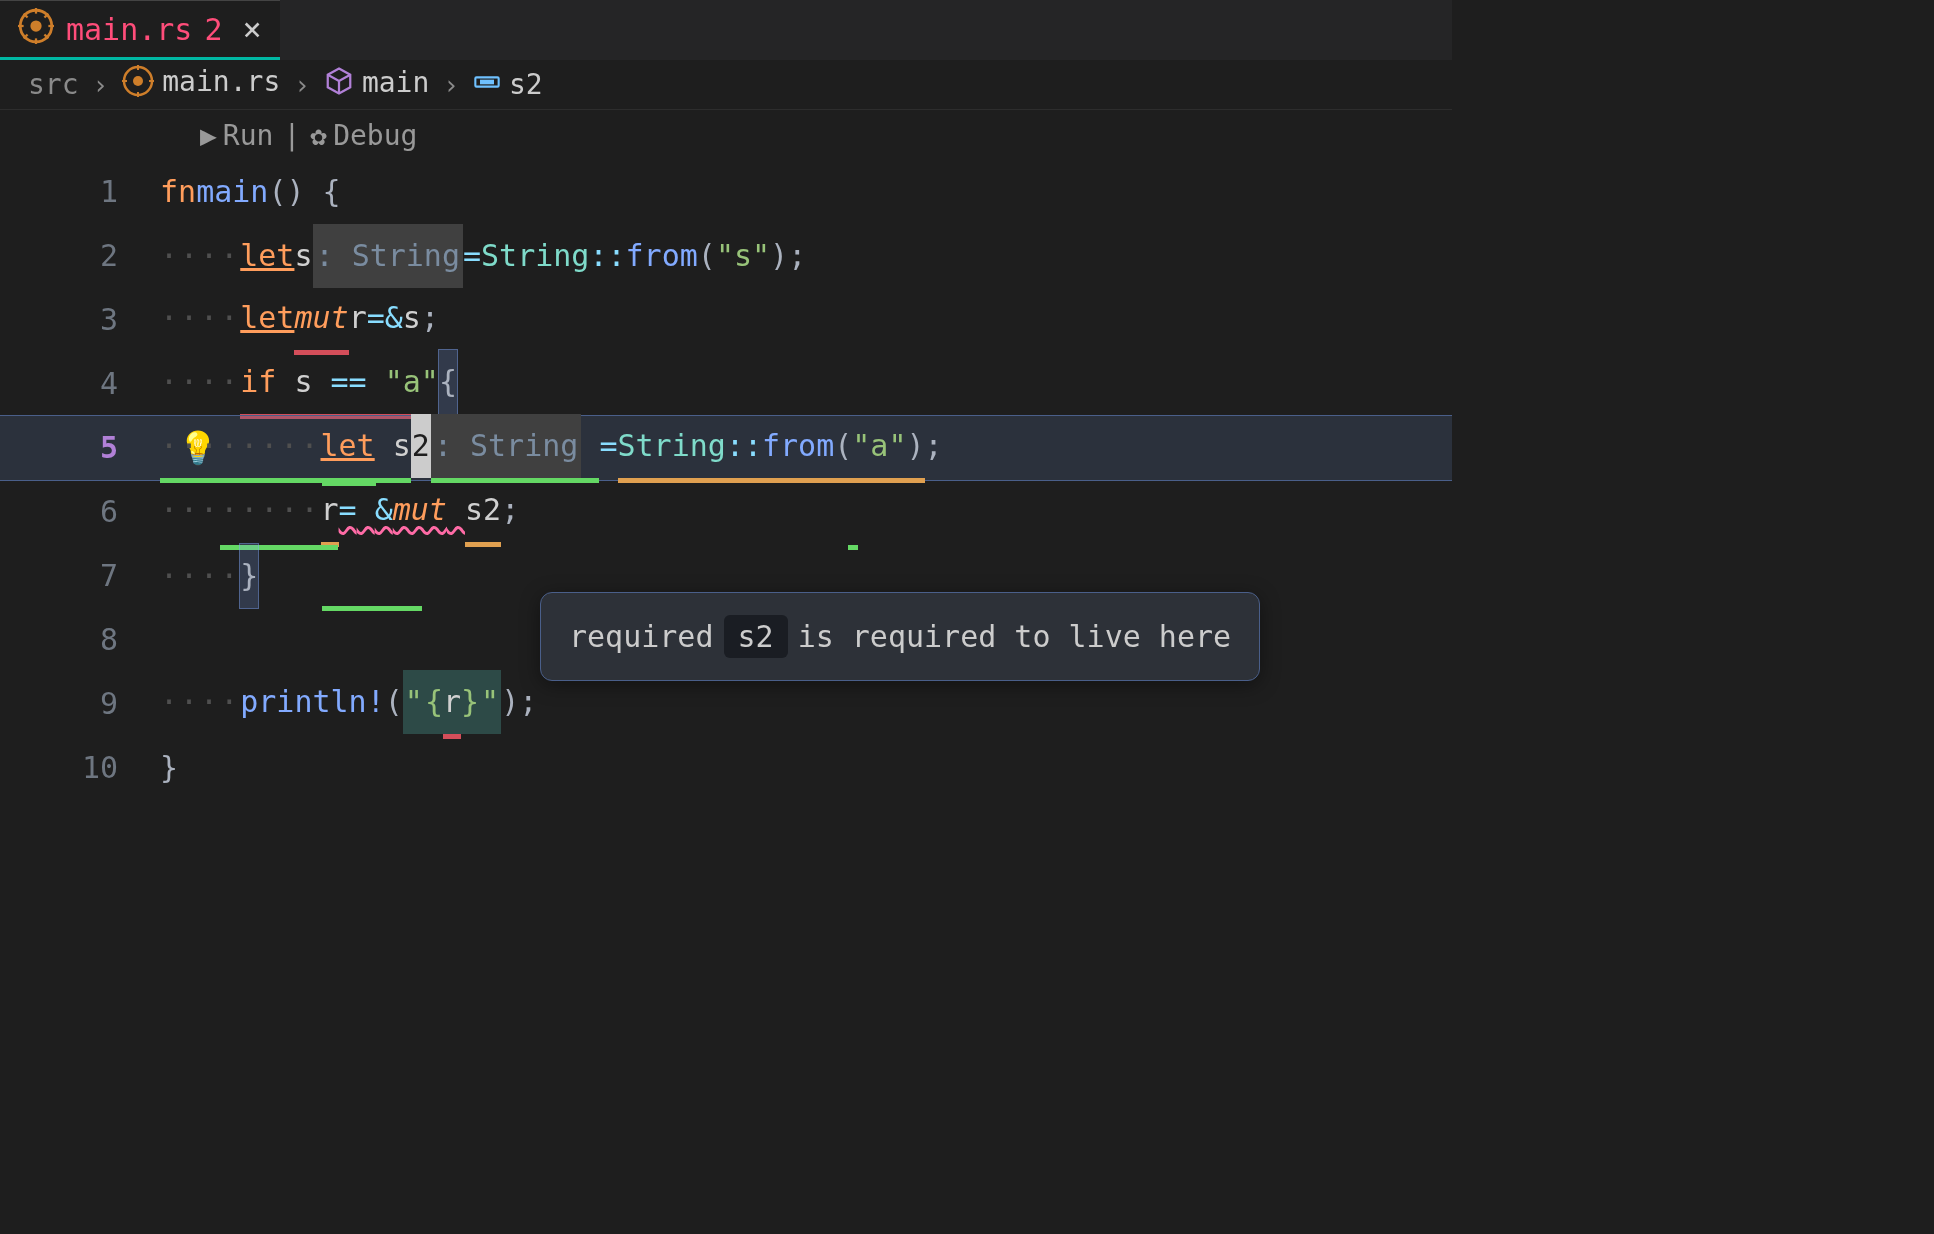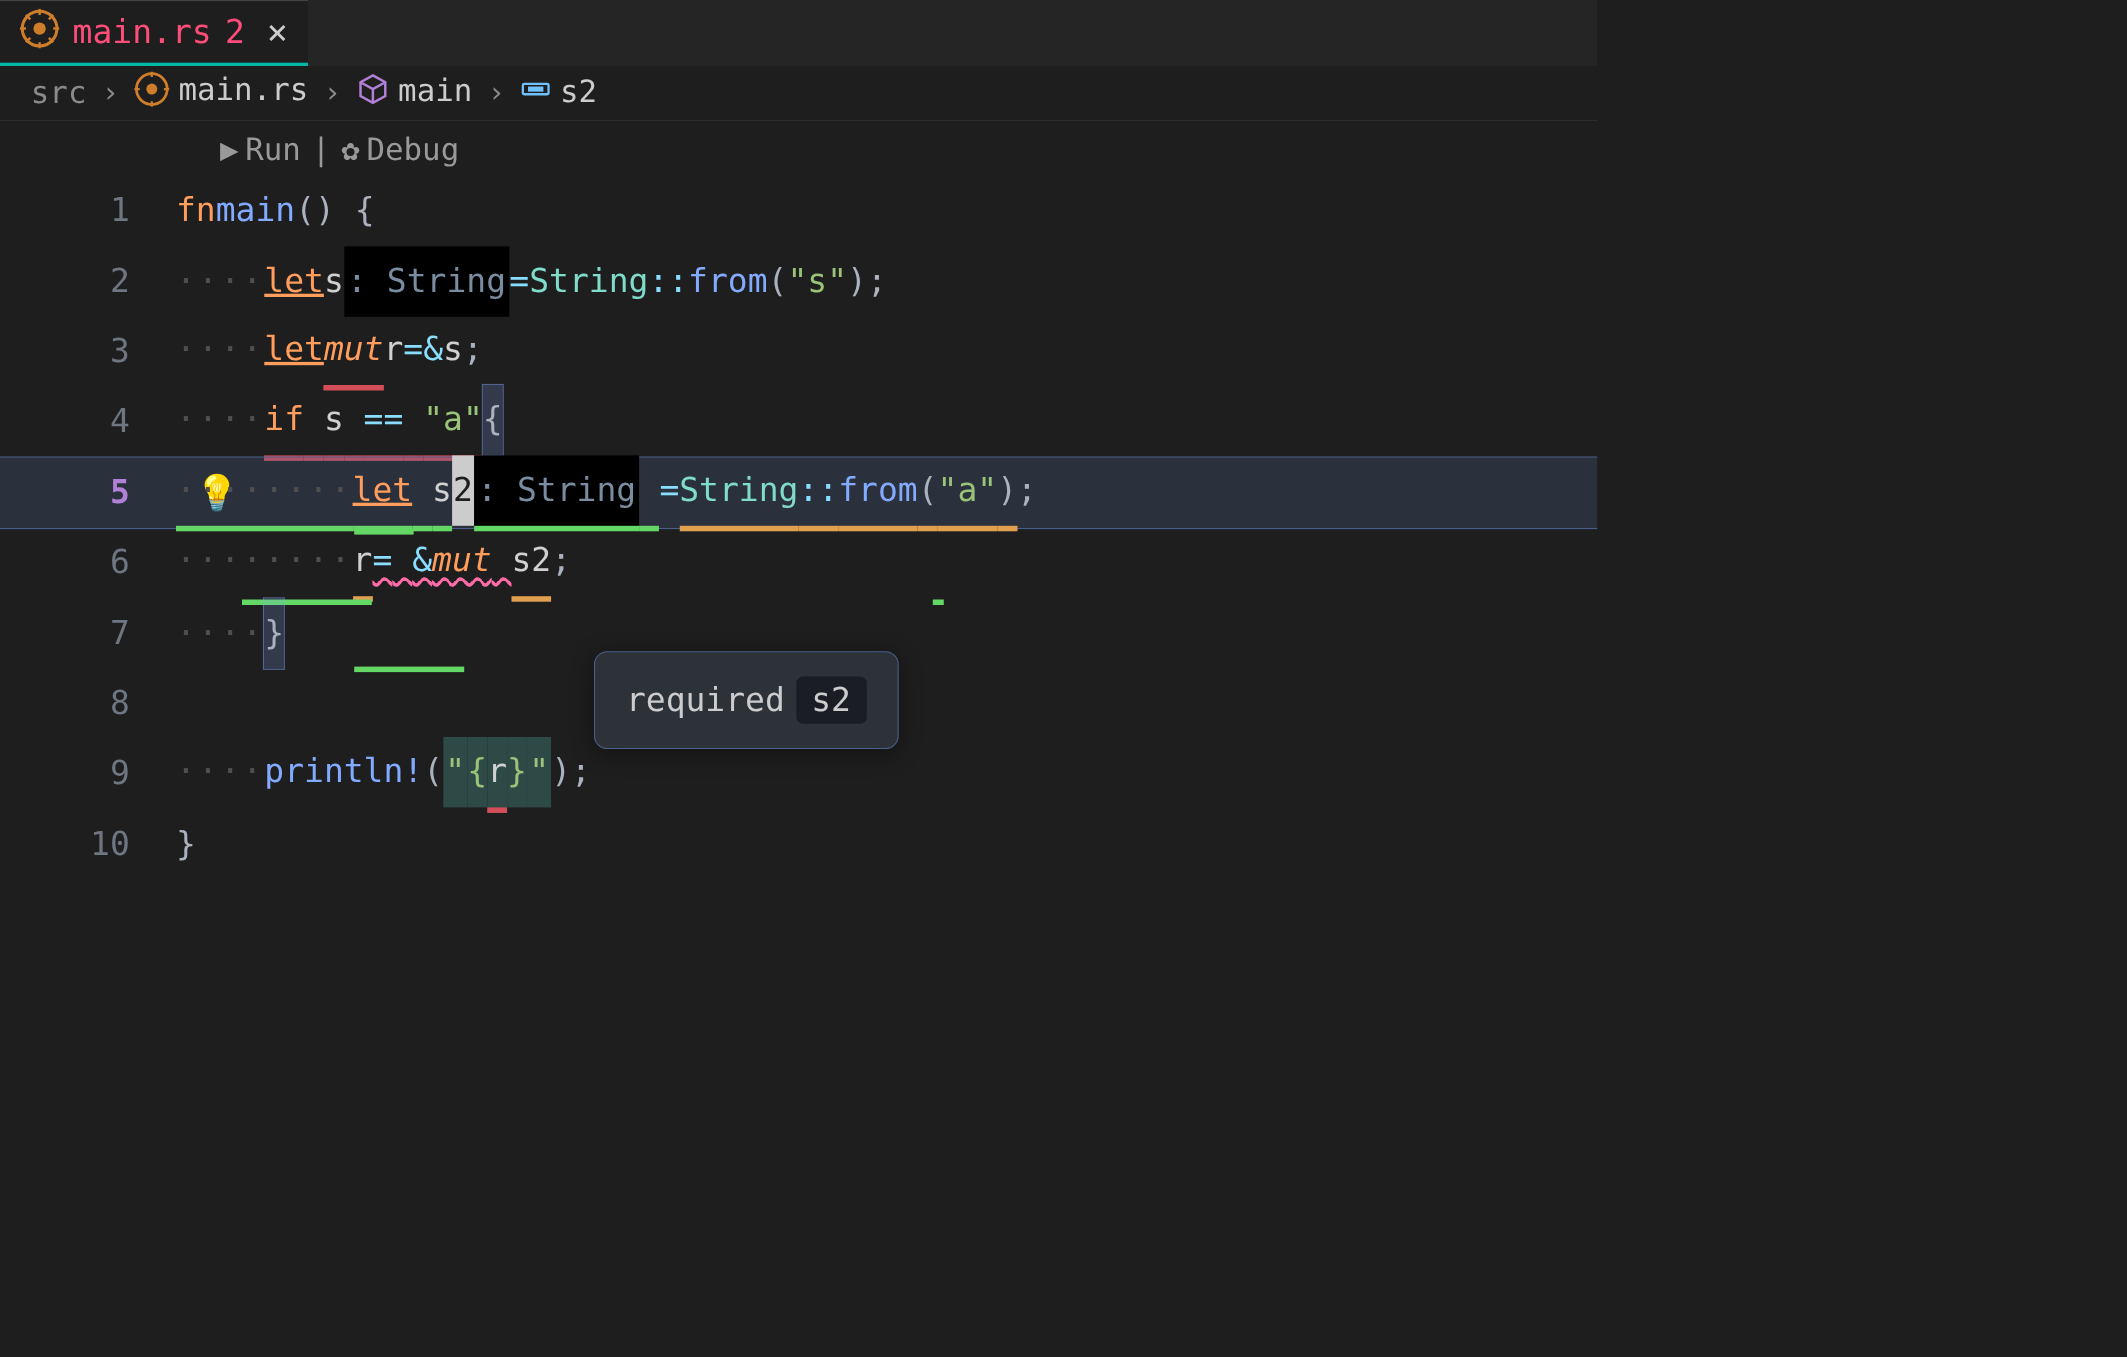--- a/index.html
+++ b/index.html
@@ -185,21 +185,21 @@
     }
     
     
     .kw-fn { color: #ff9d5c; }
     .kw-let { color: #ff9d5c; text-decoration: underline; }
     .kw-if { color: #ff9d5c; }
     .kw-mut { color: #ff9d5c; font-style: italic; }
     .fn-name { color: #82aaff; }
     .var-name { color: #d0d0d0; }
     .type-name { color: #7fdbca; }
-    .type-hint { color: #7a8ca0; background: #000000; padding: 0 3px;}
+    .type-hint { color: #7a8ca0; background: #404040; padding: 0 3px;}
     .op { color: #89ddff; }
     .punc { color: #abb2bf; }
     .string { color: #98c379; }
     .macro-name { color: #82aaff; }
     .amp { color: #89ddff; }
     
     
     .ul-red {
       border-bottom: 5px solid #d44e5a;
       padding-bottom: 0px;
@@ -440,15 +440,16 @@
       <div class="line-number">10</div>
       <div class="line-content"><span class="punc">}</span></div>
     </div>
 
 
   </div>
 
   <div class="tooltip">
     <span>required</span>
     <span class="tooltip-code">s2</span>
+    <span>is required to live here</span>
   </div>
 
 </div>
 
 </body></html>

